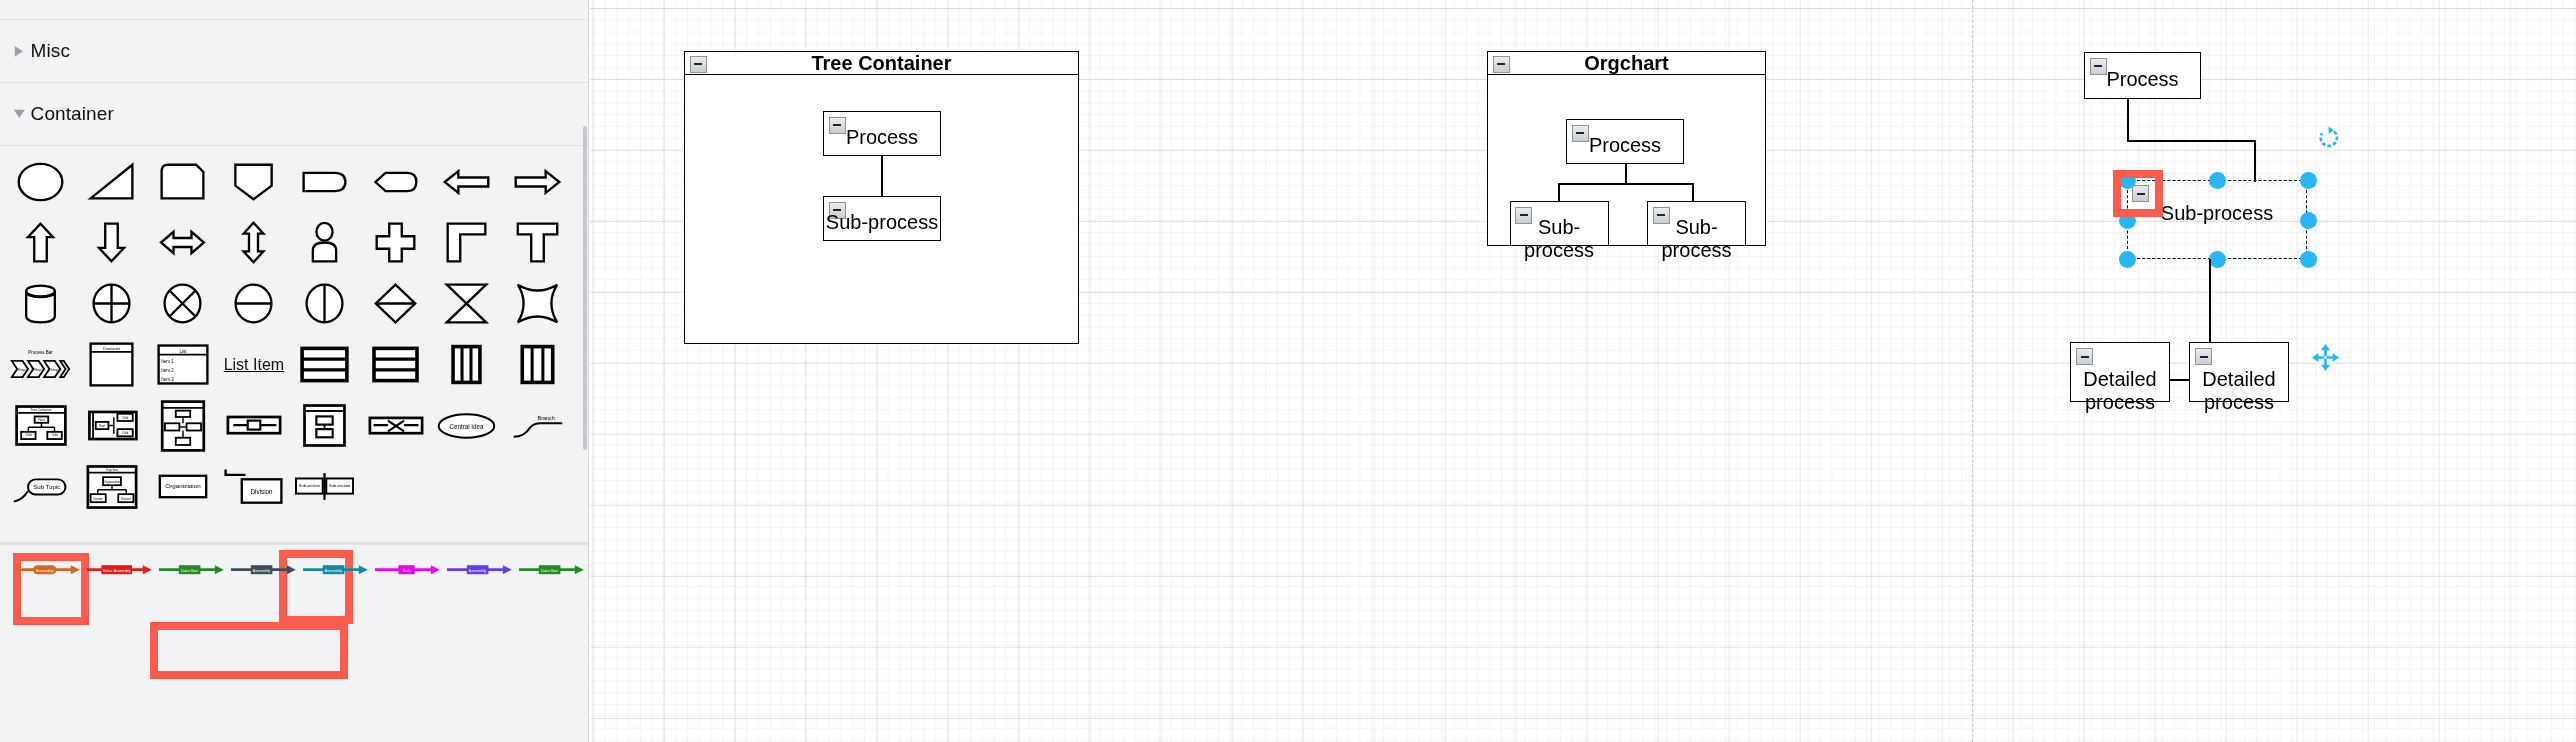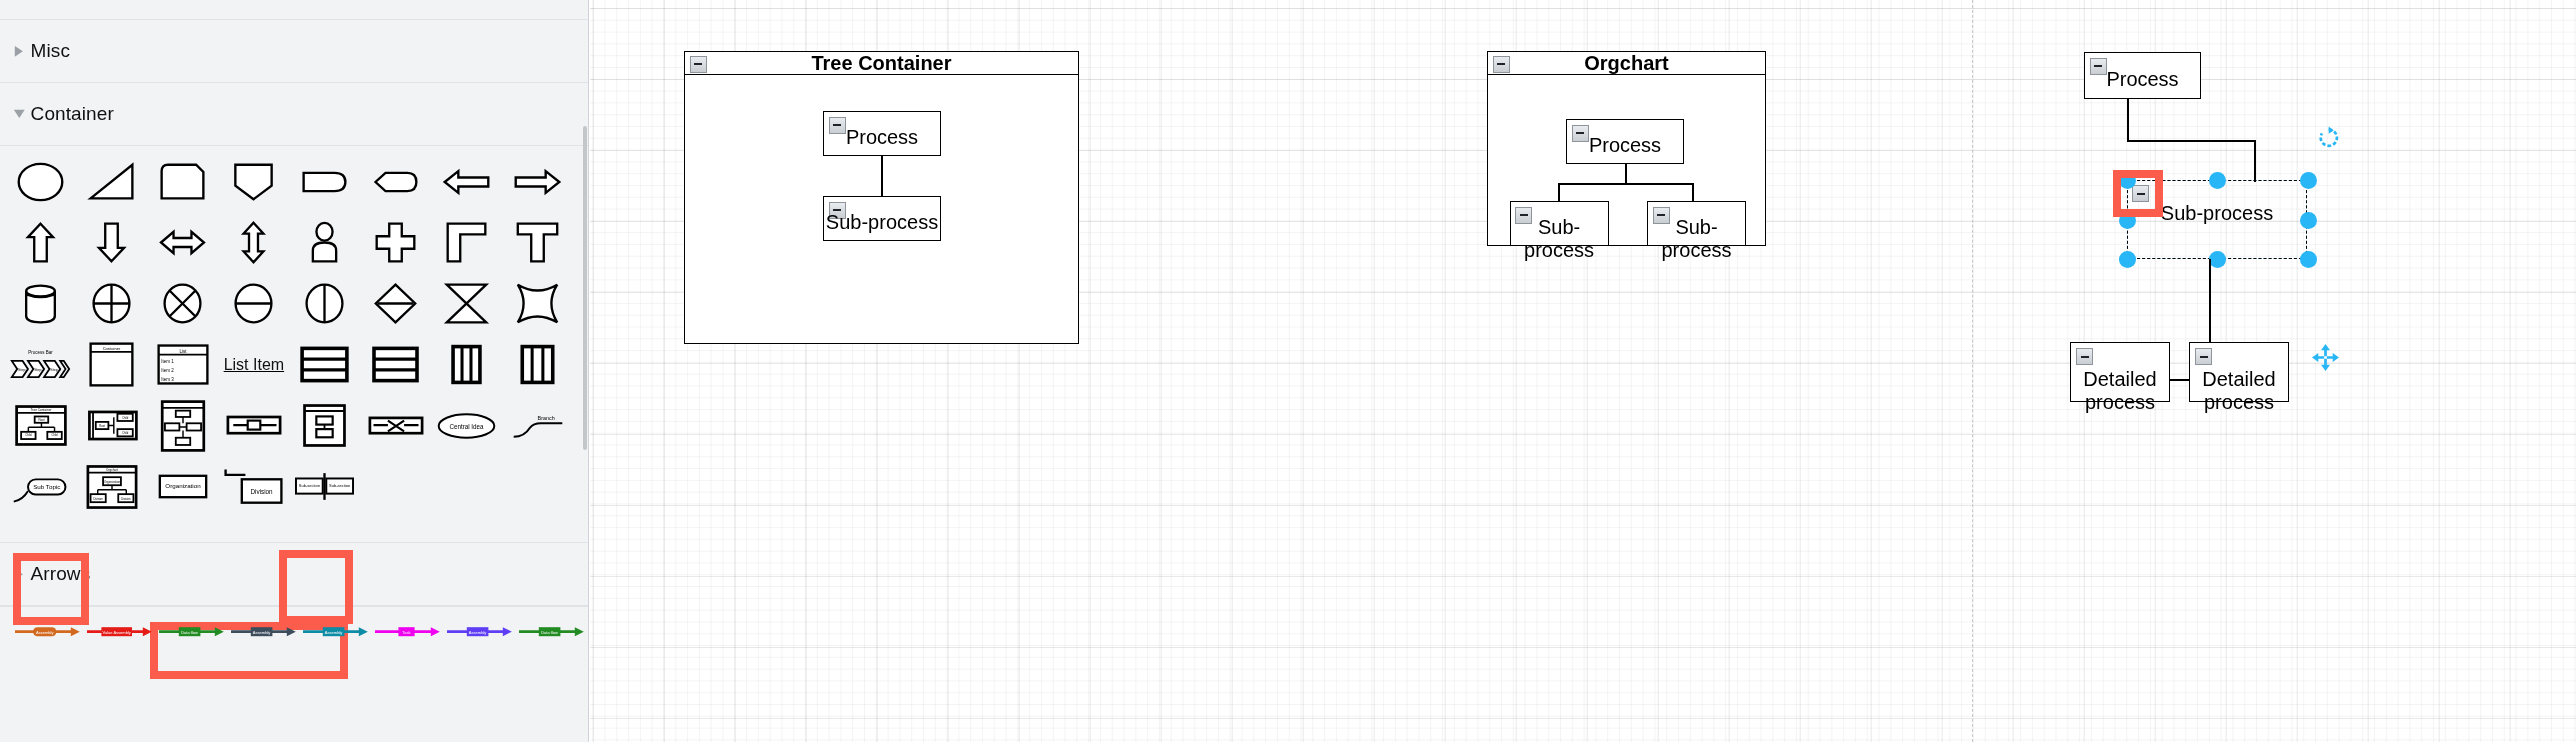--- a/index.html
+++ b/index.html
@@ -491,28 +491,20 @@
         </div>
       </div>
 
       <div class="hl" style="left:12.6px;  top:407px; width:76px;  height:72px;"></div>
       <div class="hl" style="left:279px; top:404px; width:74px;  height:74px;"></div>
       <div class="hl" style="left:150px; top:476px; width:198px; height:57px;"></div>
     </div>
 
     <div class="sec-divider" style="margin-top:25px"></div>
 
-    <div class="sec-header">
-      <span class="caret">
-        <svg width="10.8" height="12.6" viewBox="0 0 12 14">
-            <polygon points="2,1 11,7 2,13" fill="#9aa0a6"></polygon>
-          </svg>
-      </span>
-      <span class="sec-title">Arrows</span>
-    </div>
     <div class="sec-divider"></div>
 
     <div class="sec-divider"></div>
 
     <div class="prow" style="height:50px;padding-left:10.8px">
       <div class="pcell" style="width:72px">
         <svg width="67" height="23.4" viewBox="0 0 74 26">
             <line x1="2" y1="13" x2="68" y2="13" stroke="#d2691e" stroke-width="3"></line>
             <polygon points="74,13 64,8 64,18" fill="#d2691e"></polygon>
             <rect x="22" y="8" width="26" height="10" rx="5" fill="#d2691e"></rect>

